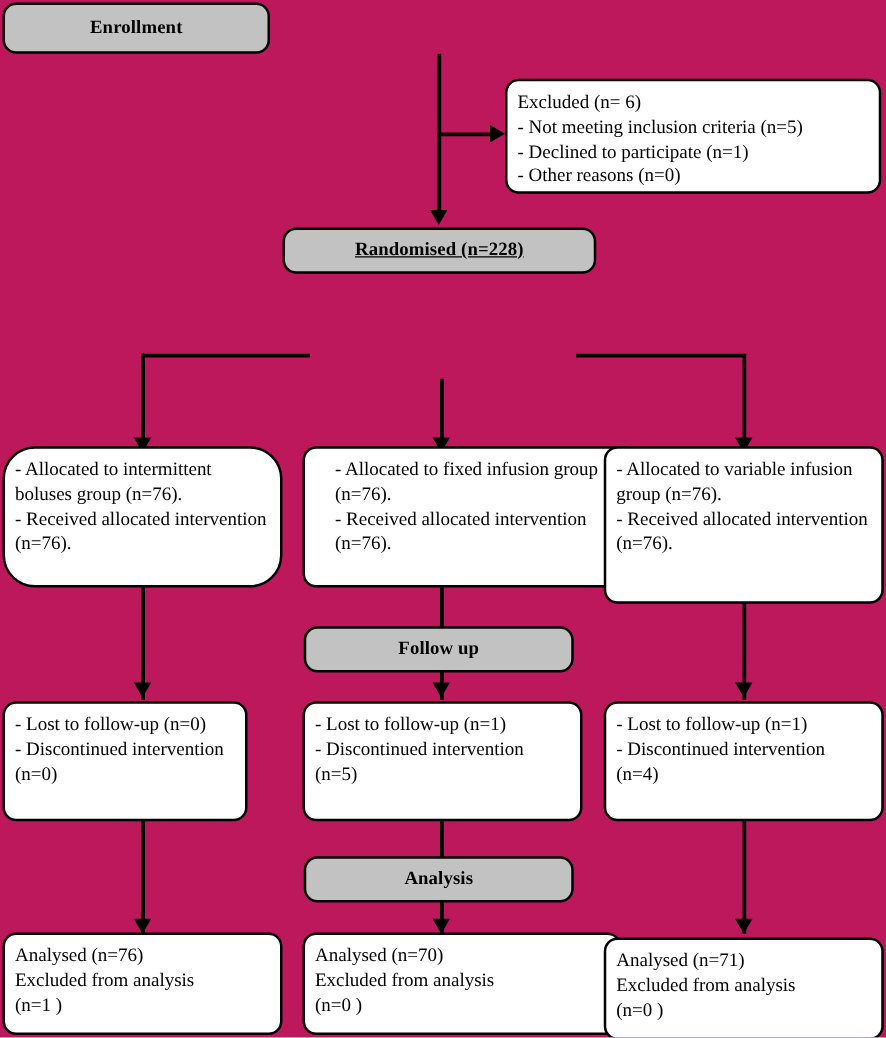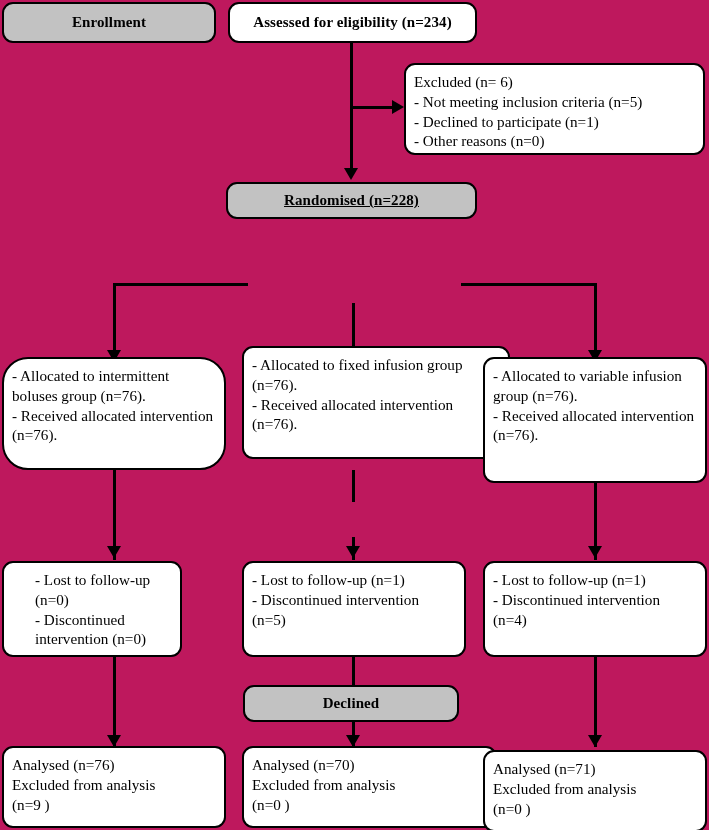--- a/index.html
+++ b/index.html
@@ -89,23 +89,20 @@
 </style>
 </head>
 <body>
 
 <div id="canvas">
 
   <div class="box shaded center-label" style="left:2px; top:2px; width:214px; height:41px;">
     <div class="label">Enrollment</div>
   </div>
 
-  <div class="box center-label" style="left:228px; top:2px; width:249px; height:41px;">
-    <div class="label">Assessed for eligibility (n=234)</div>
-  </div>
 
   <div class="vline" style="left:350px; top:43px; height:127px;"></div>
   <div class="arrow-down" style="left:344px; top:168px;"></div>
 
   <div class="hline" style="left:350px; top:106px; width:48px;"></div>
   <div class="arrow-right" style="left:392px; top:100px;"></div>
 
   <div class="box top-align" style="left:404px; top:63px; width:301px; height:92px;">
     <div class="body">Excluded (n= 6)
 - Not meeting inclusion criteria (n=5)
@@ -127,41 +124,44 @@
   <div class="vline" style="left:352px; top:303px; height:52px;"></div>
   <div class="arrow-down" style="left:346px; top:350px;"></div>
 
   <div class="vline" style="left:594px; top:283px; height:72px;"></div>
   <div class="arrow-down" style="left:588px; top:350px;"></div>
 
   <div class="box top-align" style="left:2px; top:357px; width:224px; height:113px;border-radius:26px;">
     <div class="body">- Allocated to intermittent boluses group (n=76).
 - Received allocated intervention (n=76).</div>
   </div>
-  <div class="box top-align" style="left:242px; top:346px; width:268px; height:113px;">
+  <div class="box top-align" style="left:242px; top:357px; width:268px; height:113px;padding-left:16px;">
     <div class="body">- Allocated to fixed infusion group (n=76).
 - Received allocated intervention (n=76).</div>
   </div>
   <div class="box top-align" style="left:483px; top:357px; width:224px; height:126px;">
     <div class="body">- Allocated to variable infusion group (n=76).
 - Received allocated intervention (n=76).</div>
   </div>
 
   <div class="vline" style="left:113px; top:470px; height:90px;"></div>
   <div class="arrow-down" style="left:107px; top:546px;"></div>
 
   <div class="vline" style="left:352px; top:470px; height:32px;"></div>
   <div class="vline" style="left:352px; top:537px; height:23px;"></div>
   <div class="arrow-down" style="left:346px; top:546px;"></div>
 
   <div class="vline" style="left:594px; top:470px; height:90px;"></div>
   <div class="arrow-down" style="left:588px; top:546px;"></div>
 
-
-  <div class="box top-align" style="left:2px; top:561px; width:180px; height:96px;padding-left:23px;">
+  <div class="box shaded center-label" style="left:243px; top:501px; width:216px; height:37px;">
+    <div class="label">Follow up</div>
+  </div>
+
+  <div class="box top-align" style="left:2px; top:561px; width:196px; height:96px;">
     <div class="body">- Lost to follow-up (n=0)
 - Discontinued intervention (n=0)</div>
   </div>
   <div class="box top-align" style="left:242px; top:561px; width:224px; height:96px;">
     <div class="body">- Lost to follow-up (n=1)
 - Discontinued intervention (n=5)</div>
   </div>
   <div class="box top-align" style="left:483px; top:561px; width:224px; height:96px;">
     <div class="body">- Lost to follow-up (n=1)
 - Discontinued intervention (n=4)</div>
@@ -171,27 +171,27 @@
   <div class="arrow-down" style="left:107px; top:735px;"></div>
 
   <div class="vline" style="left:352px; top:657px; height:29px;"></div>
   <div class="vline" style="left:352px; top:721px; height:26px;"></div>
   <div class="arrow-down" style="left:346px; top:735px;"></div>
 
   <div class="vline" style="left:594px; top:657px; height:90px;"></div>
   <div class="arrow-down" style="left:588px; top:735px;"></div>
 
   <div class="box shaded center-label" style="left:243px; top:685px; width:216px; height:37px;">
-    <div class="label">Declined</div>
+    <div class="label">Analysis</div>
   </div>
 
   <div class="box top-align" style="left:2px; top:746px; width:224px; height:82px;">
     <div class="body">Analysed (n=76)
 Excluded from analysis
-(n=9 )</div>
+(n=1 )</div>
   </div>
   <div class="box top-align" style="left:242px; top:746px; width:255px; height:82px;">
     <div class="body">Analysed (n=70)
 Excluded from analysis
 (n=0 )</div>
   </div>
   <div class="box top-align" style="left:483px; top:750px; width:224px; height:82px;">
     <div class="body">Analysed (n=71)
 Excluded from analysis
 (n=0 )</div>

